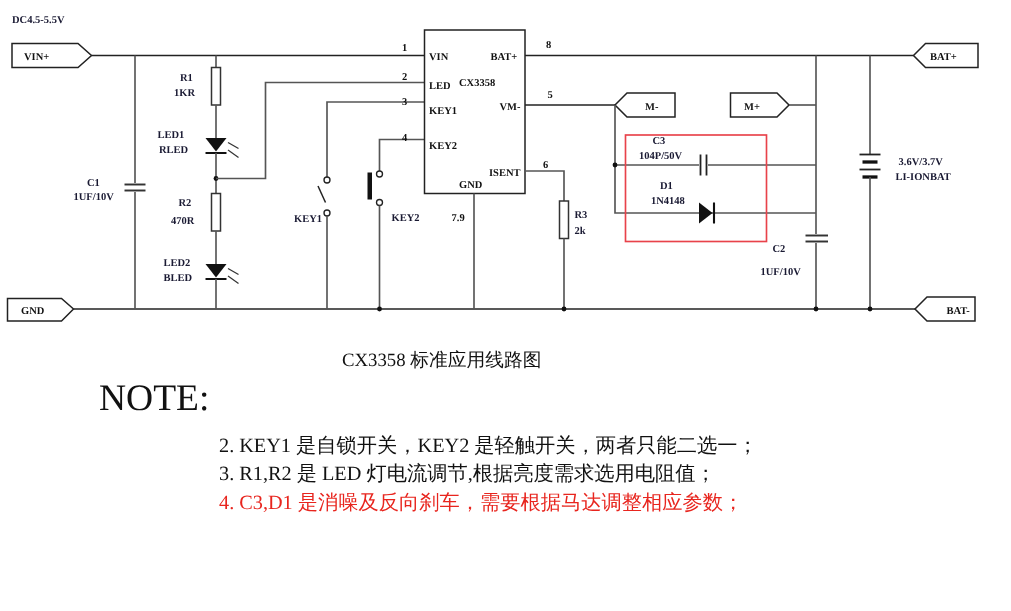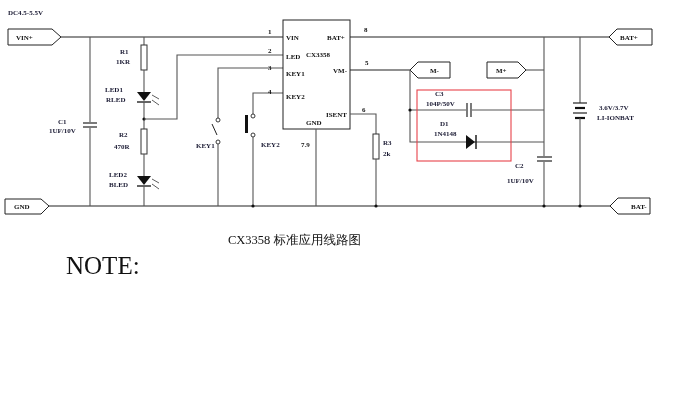--- a/index.html
+++ b/index.html
@@ -192,13 +192,16 @@
     <line x1="376" y1="159" x2="376" y2="206" class="wireg"></line>
     <circle cx="376" cy="206" r="1.6" fill="#111"></circle>
     <text x="383" y="145" class="lbl">R3</text>
     <text x="383" y="156" class="lbl">2k</text>
   </g>
 </svg>
 
 <div class="caption">CX3358 标准应用线路图</div>
 <div class="note-title">NOTE:</div>
 <div class="notes" id="notes">
+  <div class="note-line note-black">2. KEY1 是自锁开关，KEY2  是轻触开关，两者只能二选一；</div>
+  <div class="note-line note-black">3. R1,R2 是 LED 灯电流调节,根据亮度需求选用电阻值；</div>
+  <div class="note-line note-red">4. C3,D1 是消噪及反向刹车，需要根据马达调整相应参数；</div>
 </div>
 
 </body></html>

